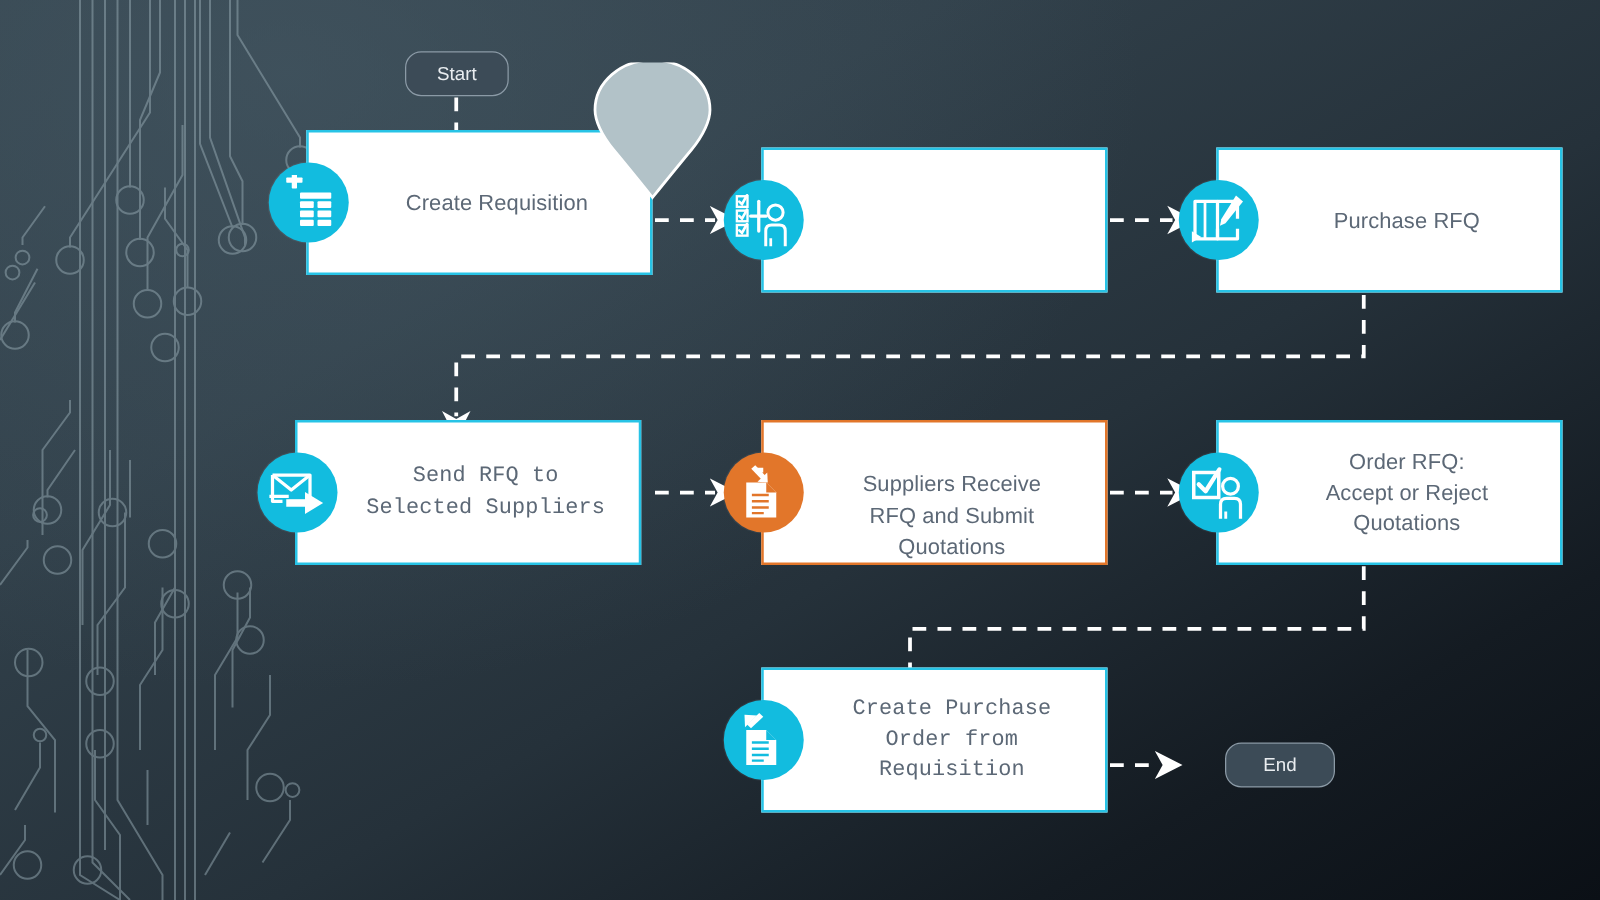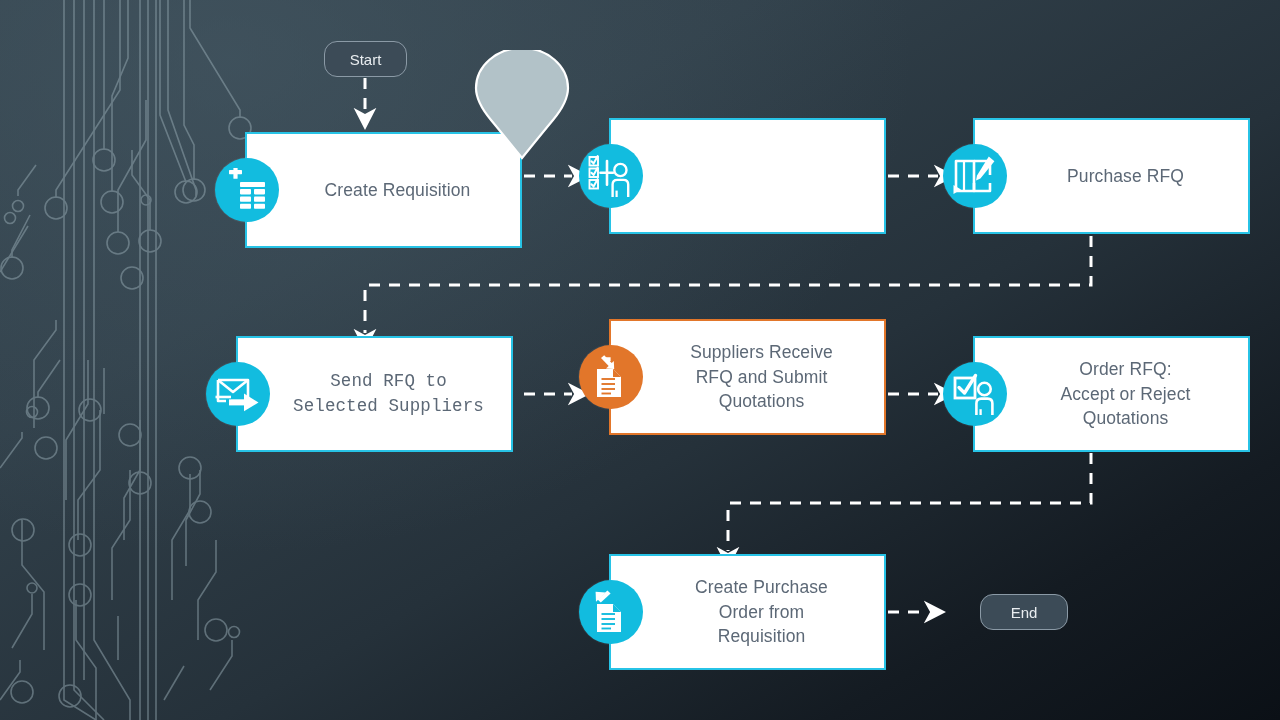--- a/index.html
+++ b/index.html
@@ -210,21 +210,21 @@
   </svg>
 
   <div class="terminator" style="left:324px; top:41px; width:83px; height:36px;">
     <span>Start</span>
   </div>
 
   <div class="terminator" style="left:980px; top:594px; width:88px; height:36px;justify-content:center;">
     <span>End</span>
   </div>
 
-  <div class="node" style="left:245px; top:132px; width:277px; height:116px;">
+  <div class="node" style="left:245px; top:104px; width:277px; height:116px;">
     <span class="node-icon">
       <svg width="44" height="44" viewBox="0 0 44 44">
         <g fill="#ffffff">
           <rect x="4" y="2" width="13" height="4.2" rx="0.6"></rect>
           <rect x="8.4" y="-2.2" width="4.2" height="13" rx="0.6"></rect>
           <rect x="15" y="14" width="25" height="5" rx="0.8"></rect>
           <rect x="15" y="21" width="11" height="5.4" rx="0.8"></rect>
           <rect x="29" y="21" width="11" height="5.4" rx="0.8"></rect>
           <rect x="15" y="28.4" width="11" height="5.4" rx="0.8"></rect>
           <rect x="29" y="28.4" width="11" height="5.4" rx="0.8"></rect>
@@ -290,21 +290,21 @@
         <g fill="#ffffff">
           <path d="M14 28.4 L32 28.4 L32 34.4 L14 34.4 Z"></path>
           <path d="M29 22.6 L43.5 31.4 L29 40.2 Z"></path>
         </g>
       </svg>
     </span>
     <span class="node-label">Send RFQ to
 Selected Suppliers</span>
   </div>
 
-  <div class="node orange" style="left:609px; top:319px; width:277px; height:116px;">
+  <div class="node orange" style="left:609px; top:336px; width:277px; height:116px;align-items:flex-end;">
     <span class="node-icon orange">
       <svg width="44" height="44" viewBox="0 0 44 44">
         <g fill="#ffffff">
           <path d="M13.4 2.2 L21.6 2.2 L21.6 6.0 L17.2 6.0 L17.2 6.0 Z"></path>
           <path d="M12.0 3.0 L15.2 0.2 L24.6 10.0 L21.4 12.8 Z"></path>
           <path d="M24.8 6.0 L25.2 14.0 L17.0 13.4 Z"></path>
         </g>
         <g fill="#ffffff">
           <path d="M8 14 L24 14 L32 22 L32 42 L8 42 Z"></path>
         </g>
@@ -330,21 +330,21 @@
         <circle cx="32.4" cy="18" r="6.3" fill="none" stroke="#ffffff" stroke-width="2.6"></circle>
         <path d="M24.4 44 L24.4 32.4 Q24.4 27.6 29.2 27.6 L35.6 27.6 Q40.4 27.6 40.4 32.4 L40.4 44" fill="none" stroke="#ffffff" stroke-width="2.6"></path>
         <path d="M28.6 38.2 L28.6 44" fill="none" stroke="#ffffff" stroke-width="2.3"></path>
       </svg>
     </span>
     <span class="node-label">Order RFQ:
 Accept or Reject
 Quotations</span>
   </div>
 
-  <div class="node" style="left:609px; top:554px; width:277px; height:116px;">
+  <div class="node" style="left:609px; top:534px; width:277px; height:116px;font-family:Liberation Mono, monospace;">
     <span class="node-icon">
       <svg width="44" height="44" viewBox="0 0 44 44">
         <g fill="#ffffff">
           <path d="M11.8 12.6 L8.6 9.6 L18.4 0.4 L21.6 3.4 Z"></path>
           <path d="M7.0 11.8 L6.6 1.8 L16.6 2.4 Z"></path>
         </g>
         <g fill="#ffffff">
           <path d="M8 14 L24 14 L32 22 L32 42 L8 42 Z"></path>
         </g>
         <g fill="none" stroke="#12bcdf" stroke-width="1.9">

